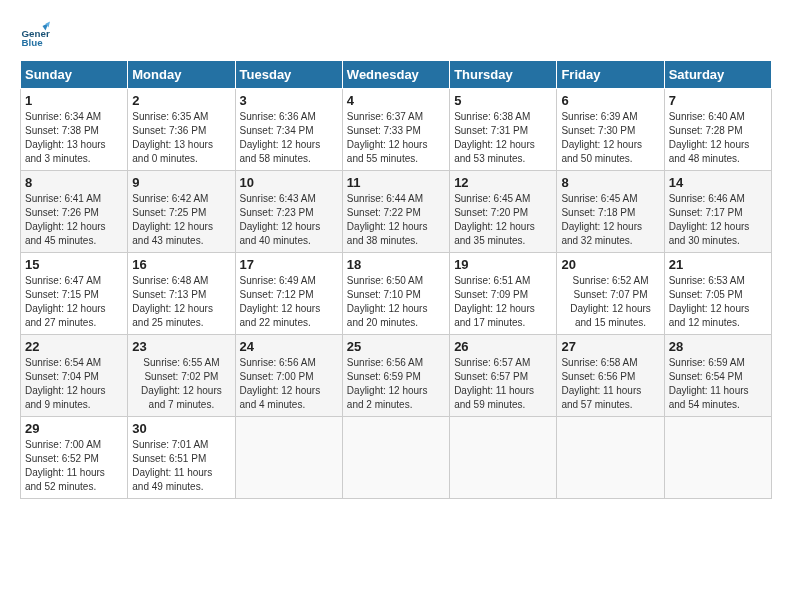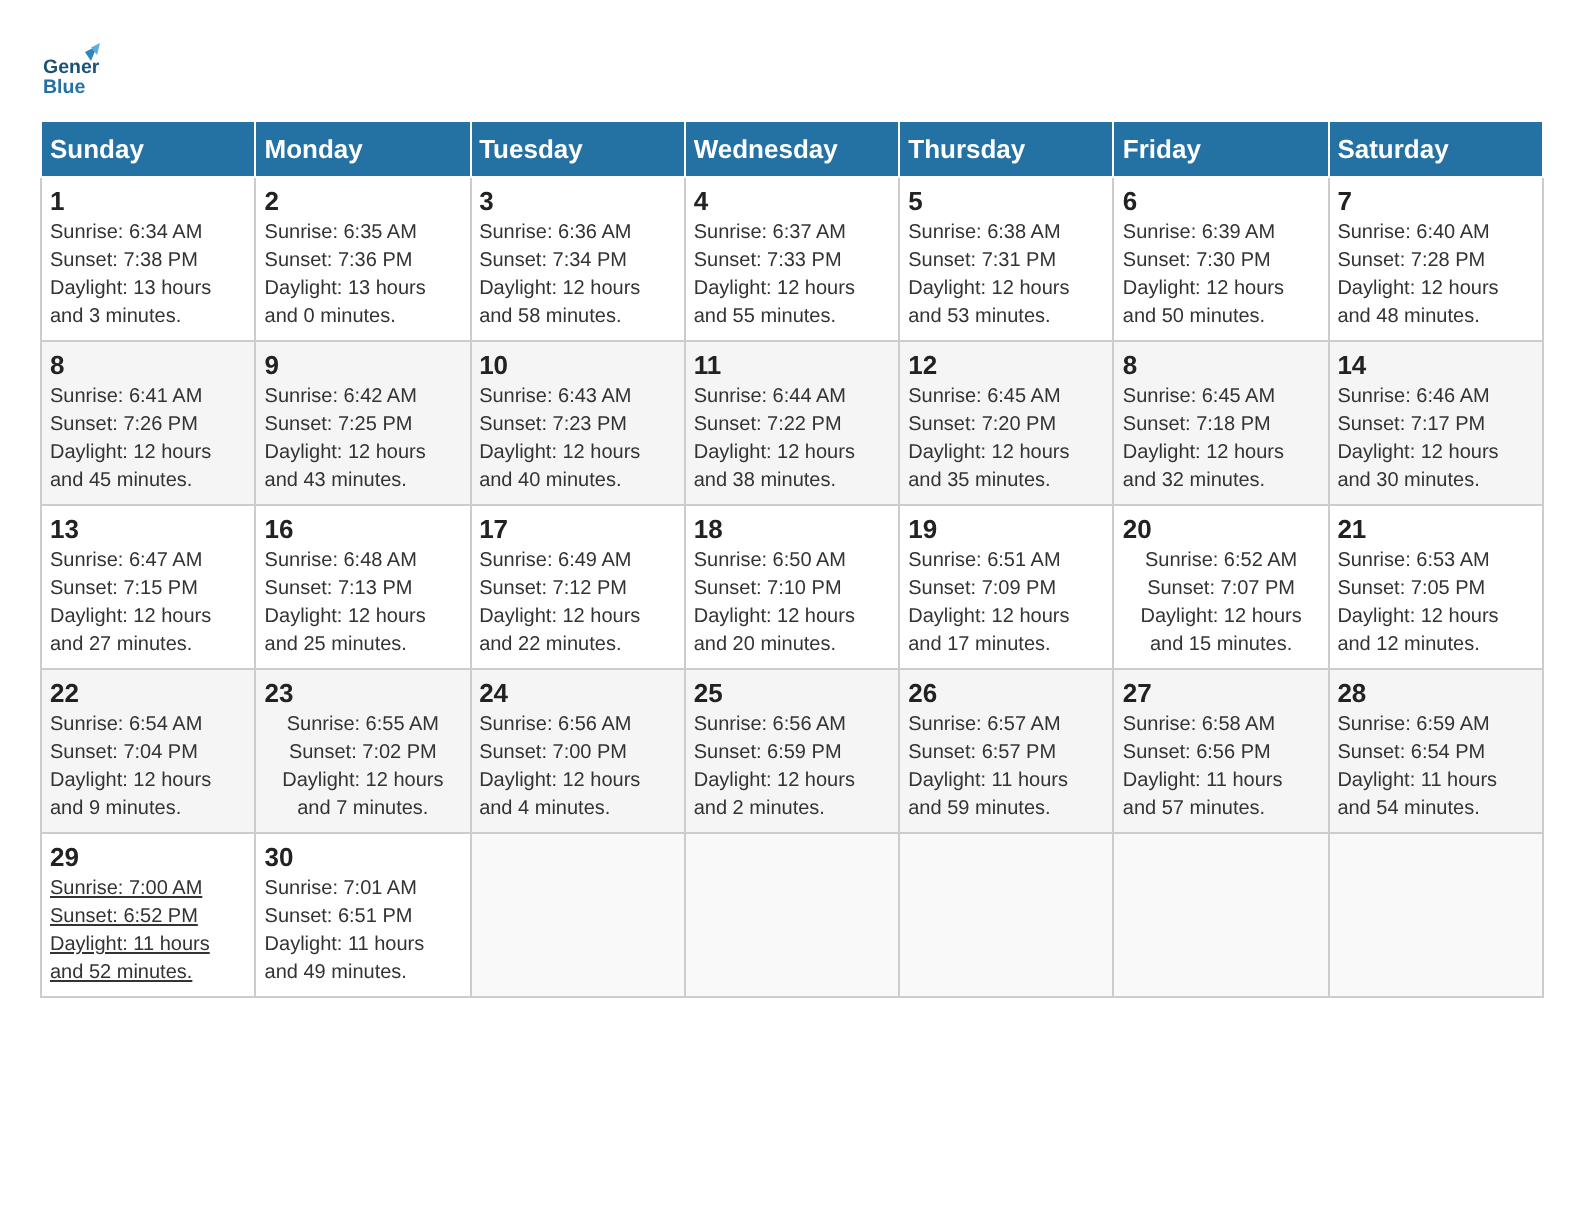--- a/index.html
+++ b/index.html
@@ -206,21 +206,21 @@
         <td>
           <span class="day-number">14</span>
           <div class="day-info" style="white-space: pre-line;">Sunrise: 6:46 AM
 Sunset: 7:17 PM
 Daylight: 12 hours
 and 30 minutes.</div>
         </td>
       </tr>
       <tr>
         <td>
-          <span class="day-number">13</span>
+          <span class="day-number">15</span>
           <div class="day-info" style="white-space: pre-line;">Sunrise: 6:47 AM
 Sunset: 7:15 PM
 Daylight: 12 hours
 and 27 minutes.</div>
         </td>
         <td>
           <span class="day-number">16</span>
           <div class="day-info" style="white-space: pre-line;">Sunrise: 6:48 AM
 Sunset: 7:13 PM
 Daylight: 12 hours
@@ -309,21 +309,21 @@
           <span class="day-number">28</span>
           <div class="day-info" style="white-space: pre-line;">Sunrise: 6:59 AM
 Sunset: 6:54 PM
 Daylight: 11 hours
 and 54 minutes.</div>
         </td>
       </tr>
       <tr>
         <td>
           <span class="day-number">29</span>
-          <div class="day-info" style="white-space: pre-line; text-decoration: underline;">Sunrise: 7:00 AM
+          <div class="day-info" style="white-space: pre-line;">Sunrise: 7:00 AM
 Sunset: 6:52 PM
 Daylight: 11 hours
 and 52 minutes.</div>
         </td>
         <td>
           <span class="day-number">30</span>
           <div class="day-info" style="white-space: pre-line;">Sunrise: 7:01 AM
 Sunset: 6:51 PM
 Daylight: 11 hours
 and 49 minutes.</div>

